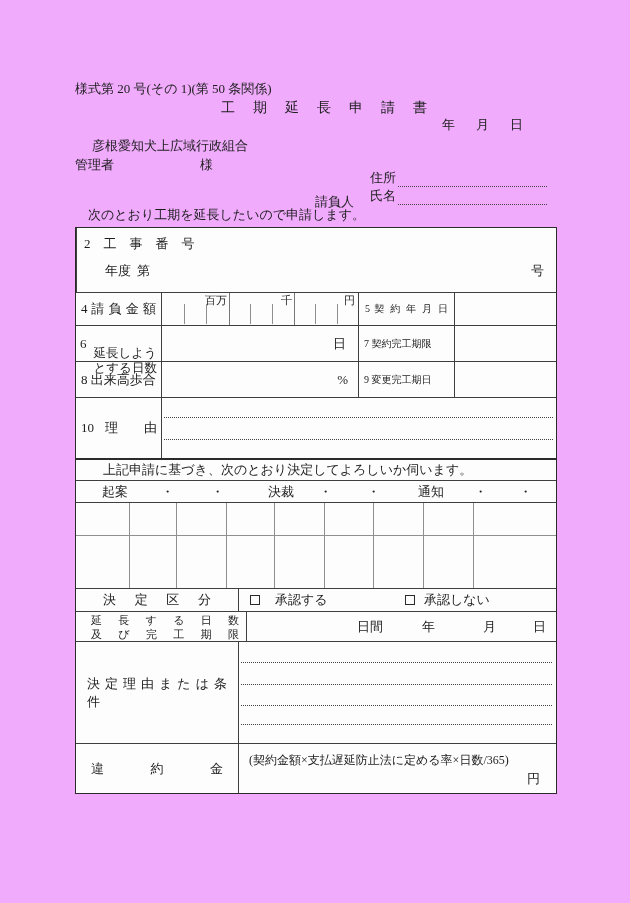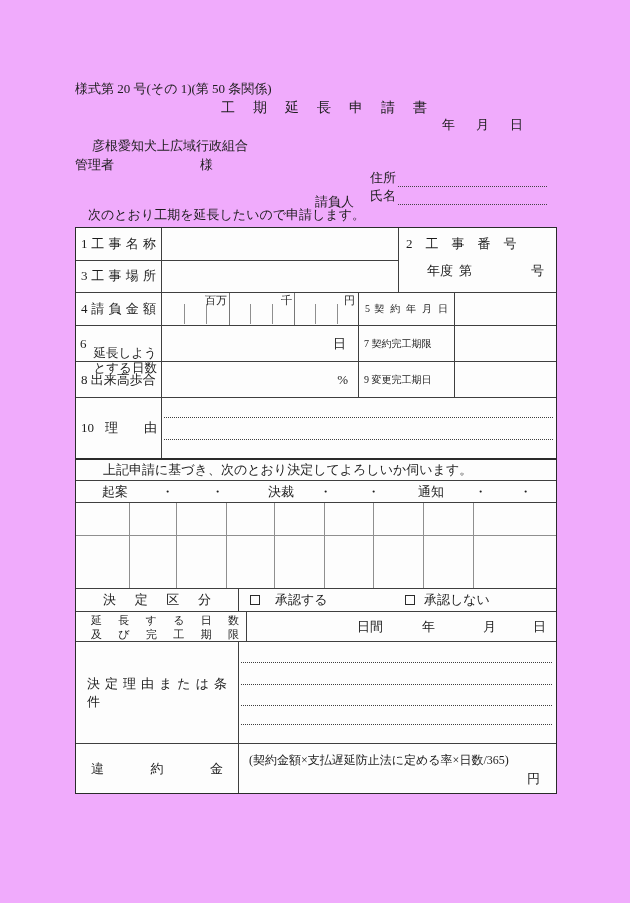--- a/index.html
+++ b/index.html
@@ -66,34 +66,20 @@
   <div class="uline-row" style="left:370px;top:188px;width:177px;height:17px;">
     <span class="t13">氏名</span>
     <span class="dotfill"></span>
   </div>
 
   <div class="abs t13" style="left:88px;top:206px;">次のとおり工期を延長したいので申請します。</div>
 
   <div class="form-table">
 
     <div class="rg12">
-      <div class="rg12-left">
-        <div class="row nb">
-          <div class="cell first label-cell" style="width:85px;">
-            <span class="jl" style="padding:0 5px;">1 工 事 名 称</span>
-          </div>
-          <div class="cell fill"></div>
-        </div>
-        <div class="row">
-          <div class="cell first label-cell" style="width:85px;">
-            <span class="jl" style="padding:0 5px;">3 工 事 場 所</span>
-          </div>
-          <div class="cell fill"></div>
-        </div>
-      </div>
       <div class="cell fill">
         <span class="abs t13" style="left:7px;top:7px;">2　工　事　番　号</span>
         <span class="abs t13" style="left:28px;top:34px;">年度</span>
         <span class="abs t13" style="left:60px;top:34px;">第</span>
         <span class="abs t13" style="right:12px;top:34px;">号</span>
       </div>
     </div>
 
     <div class="row" style="height:33px;">
       <div class="cell first label-cell" style="width:85px;">

